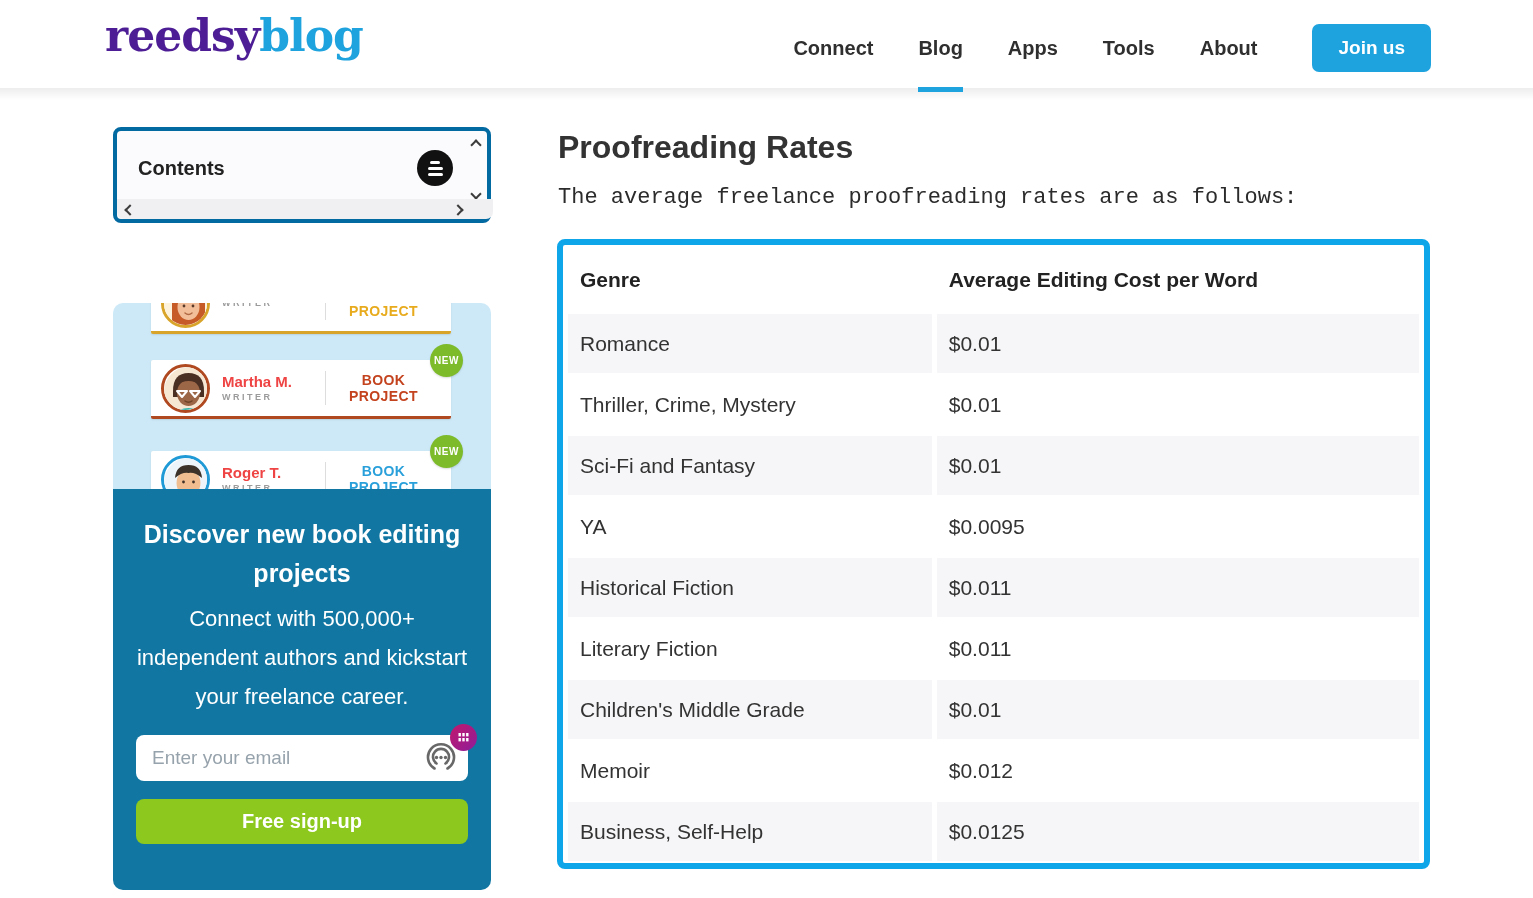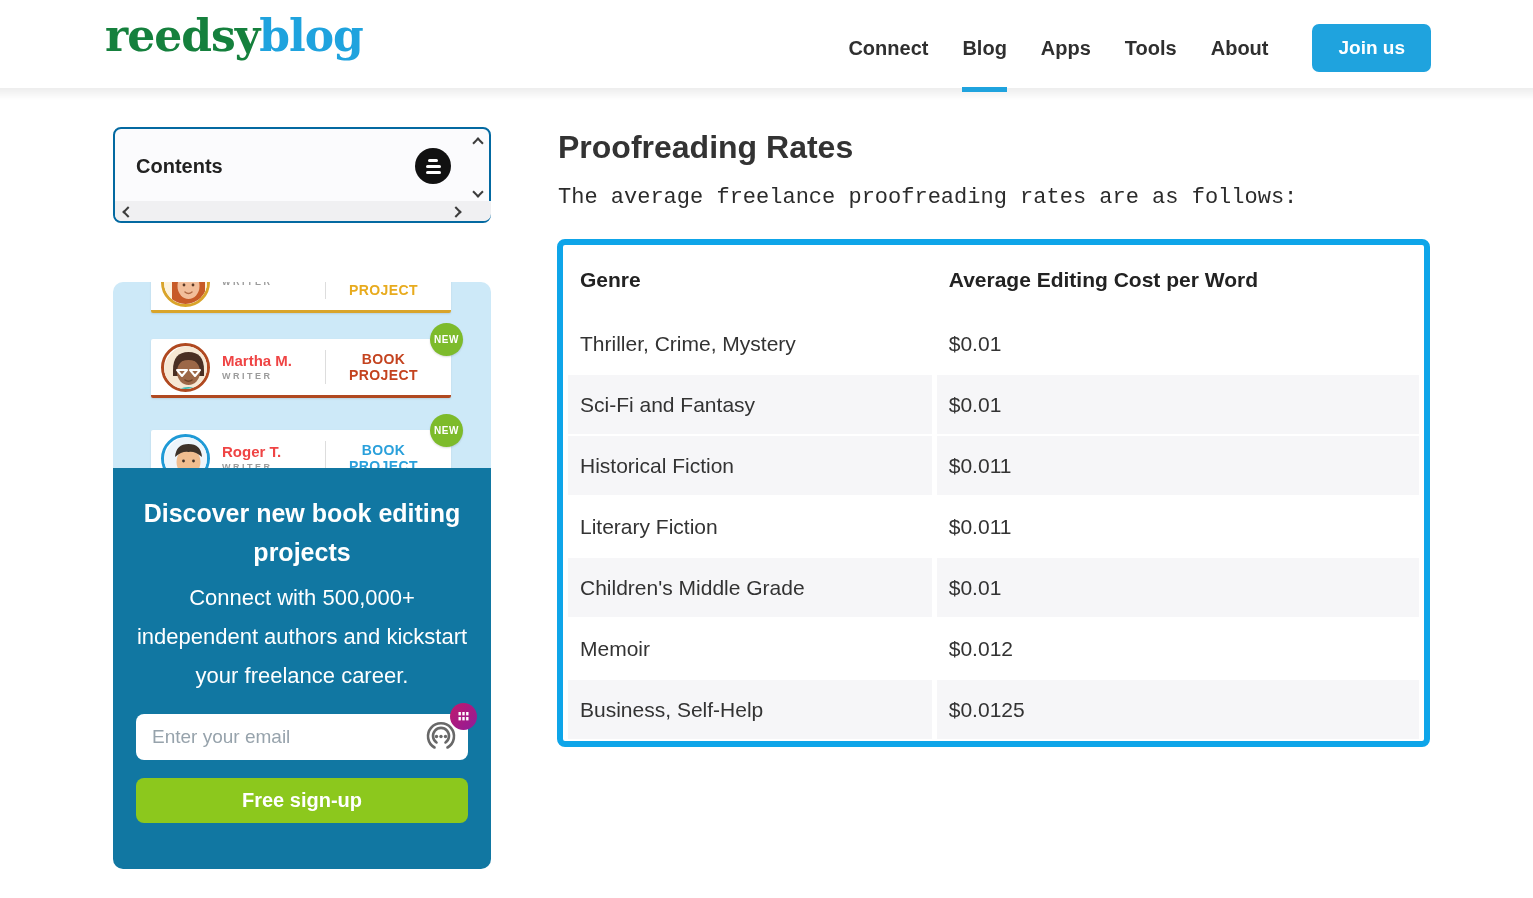--- a/index.html
+++ b/index.html
@@ -2,43 +2,43 @@
 <html><head>
 <meta charset="utf-8">
 <style>
   * { margin:0; padding:0; box-sizing:border-box; }
   html,body { background:#fff; }
   body { font-family:"Liberation Sans", sans-serif; width:1533px; height:898px; position:relative; overflow:hidden; color:#333; }
 
   
   .header { position:absolute; top:0; left:0; width:1533px; height:88px; background:#fff; z-index:5; }
   .logo { position:absolute; left:105px; top:10px; font-family:"DejaVu Serif","Liberation Serif",serif; font-size:44px; font-weight:600; letter-spacing:-1px; cursor:pointer; }
-  .logo .l1 { color:#15803d; }
+  .logo .l1 { color:#4c1d95; }
   .logo .l2 { color:#1FA3DE; }
-  .nav { position:absolute; right:102px; top:0; height:96px; display:flex; align-items:center; gap:34px; }
+  .nav { position:absolute; right:102px; top:0; height:96px; display:flex; align-items:center; gap:45px; }
   .nav-item { position:relative; height:88px; display:flex; align-items:center; font-size:20px; font-weight:bold; color:#2f2f2f; cursor:pointer; }
   .nav-item.active::after { content:""; position:absolute; left:0; right:0; bottom:0; height:5px; background:var(--accent); }
   .join-btn { margin-left:10px; background:var(--accent); color:#fff; font-size:19px; font-weight:bold; border:none; border-radius:7px; padding:13px 26px; cursor:pointer; font-family:inherit; }
   .header-shadow { position:absolute; top:88px; left:0; width:1533px; height:12px; background:linear-gradient(to bottom, rgba(0,0,0,0.07), rgba(0,0,0,0)); }
 
   
-  .contents-widget { position:absolute; left:113px; top:127px; width:378px; height:96px; background:#fbfbfd; border:2px solid #0369a1; border-radius:8px; }
+  .contents-widget { position:absolute; left:113px; top:127px; width:378px; height:96px; background:#fbfbfd; border:4px solid #0369a1; border-radius:8px; }
   .contents-title { position:absolute; left:21px; top:26px; font-size:20px; font-weight:bold; color:#222; }
   .toc-btn { position:absolute; left:300px; top:19px; width:36px; height:36px; border-radius:50%; background:#111; display:flex; flex-direction:column; justify-content:center; align-items:center; gap:3px; cursor:pointer; border:none; }
   .toc-btn span { display:block; height:3px; border-radius:2px; background:#fff; }
   .toc-btn .b1 { width:10px; } .toc-btn .b2 { width:15px; } .toc-btn .b3 { width:15px; }
   .hscroll { position:absolute; left:0; bottom:0; width:376px; height:20px; background:#f0f0f2; border-radius:0 0 7px 7px; }
   .chev { position:absolute; width:8px; height:8px; border-left:2.5px solid #3c3c3c; border-top:2.5px solid #3c3c3c; cursor:pointer; }
   .chev.up    { transform:rotate(45deg); }
   .chev.down  { transform:rotate(225deg); }
   .chev.left  { transform:rotate(-45deg); }
   .chev.right { transform:rotate(135deg); }
 
   
-  .promo { position:absolute; left:113px; top:282px; width:378px; height:587px; border-radius:10px; overflow:hidden; cursor:pointer; }
+  .promo { position:absolute; left:113px; top:303px; width:378px; height:587px; border-radius:10px; overflow:hidden; cursor:pointer; }
   .illo { position:absolute; top:0; left:0; width:100%; height:186px; background:var(--illobg); overflow:hidden; }
   .writer-card { position:absolute; left:38px; width:300px; height:59px; background:#fff; border-radius:2px; border-bottom:3px solid var(--ring); box-shadow:0 1px 2px rgba(0,0,0,.10); display:flex; align-items:center; padding:0 10px; }
   .avatar { width:49px; height:49px; border-radius:50%; border:3px solid var(--ring); overflow:hidden; flex-shrink:0; margin-right:12px; }
   .avatar svg { display:block; }
   .who { width:103px; }
   .w-name { font-size:15px; font-weight:bold; color:#ef4444; line-height:18px; }
   .w-role { font-size:9px; font-weight:bold; color:#9b9b9b; letter-spacing:2.5px; line-height:13px; }
   .vdiv { width:1px; height:34px; background:#ddd; }
   .w-proj { flex:1; text-align:center; font-size:14px; font-weight:bold; letter-spacing:.4px; color:var(--proj); }
   .new-badge { position:absolute; top:-16px; right:-12px; width:33px; height:33px; border-radius:50%; background:var(--badgegreen); color:#fff; font-size:10px; font-weight:bold; display:flex; align-items:center; justify-content:center; letter-spacing:.5px; box-shadow:0 1px 2px rgba(0,0,0,.15); }
@@ -214,27 +214,35 @@
         <col class="c1">
         <col class="c2">
       </colgroup>
     <thead>
       <tr>
         <th>Genre</th>
         <th>Average Editing Cost per Word</th>
       </tr>
     </thead>
     <tbody>
+      <tr class="odd">
+        <td>Romance</td>
+        <td>$0.01</td>
+      </tr>
       <tr>
         <td>Thriller, Crime, Mystery</td>
         <td>$0.01</td>
       </tr>
       <tr class="odd">
         <td>Sci-Fi and Fantasy</td>
         <td>$0.01</td>
+      </tr>
+      <tr>
+        <td>YA</td>
+        <td>$0.0095</td>
       </tr>
       <tr class="odd">
         <td>Historical Fiction</td>
         <td>$0.011</td>
       </tr>
       <tr>
         <td>Literary Fiction</td>
         <td>$0.011</td>
       </tr>
       <tr class="odd">

